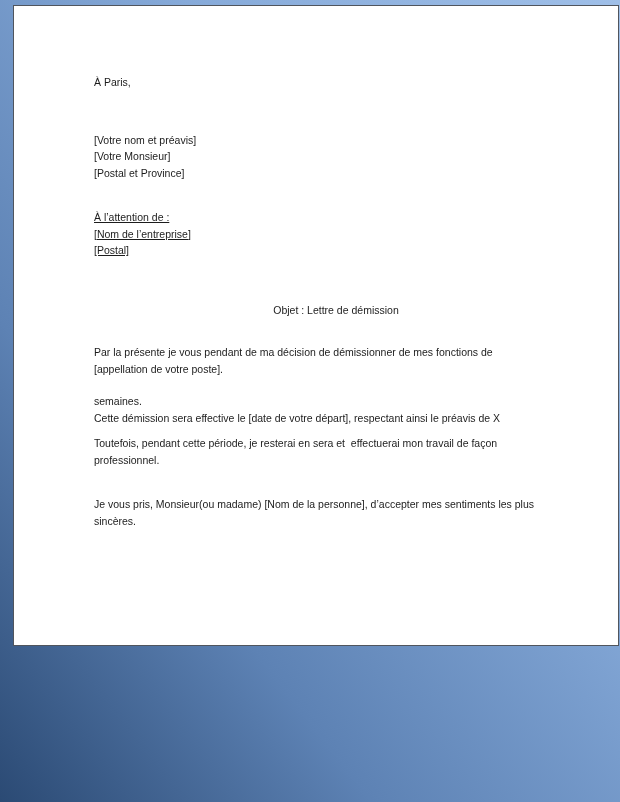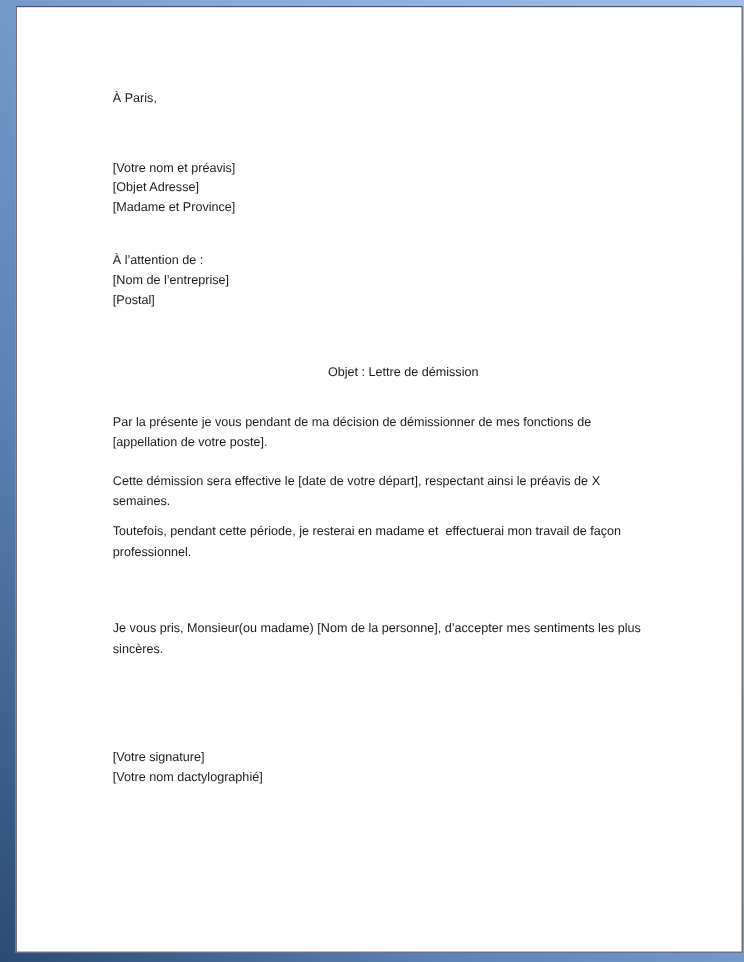--- a/index.html
+++ b/index.html
@@ -13,86 +13,82 @@
     overflow: hidden;
     
     background: linear-gradient(to bottom left, #9fbfe8 0%, #86aad9 35%, #5d82b4 70%, #2b4a74 100%);
     font-family: "Liberation Sans", "DejaVu Sans", sans-serif;
   }
   .paper {
     position: absolute;
     left: 13px;
     top: 5px;
     width: 606px;
-    height: 789px;
+    height: 641px;
     box-sizing: border-box;
     background: #ffffff;
     border: 1px solid #50555d;
     padding: 68px 40px 0 80px;
     color: #1c1c1c;
     font-size: 10.5px;
     line-height: 16.5px;
   }
   .line {
     white-space: pre-wrap;
   }
   .block { margin: 0; }
   .single-line { white-space: pre-wrap; }
   .mt-sender    { margin-top: 41px; }
-  .mt-recipient { margin-top: 28px; }
+  .mt-recipient { margin-top: 28px; text-decoration: underline; }
   .mt-subject   { margin-top: 43.5px; text-align: center; }
   .mt-salut     { margin-top: 31.5px; }
   .mt-p1        { margin-top: 25.5px; }
   .mt-p2        { margin-top: 16px; }
   .mt-p3        { margin-top: 9px; }
-  .mt-p4        { margin-top: 48px; }
+  .mt-p4        { margin-top: 28px; }
   .mt-signature { margin-top: 74px; }
 </style>
 </head>
 <body>
 
 <div class="paper">
 
   <div class="block">
       <div class="line">À Paris,</div>
     </div>
 
   <div class="block mt-sender">
       <div class="line">[Votre nom et préavis]</div>
-      <div class="line">[Objet Adresse]</div>
-      <div class="line">[Madame et Province]</div>
+      <div class="line">[Votre Monsieur]</div>
+      <div class="line">[Postal et Province]</div>
     </div>
 
   <div class="block mt-recipient">
       <div class="line">À l’attention de :</div>
       <div class="line">[Nom de l’entreprise]</div>
       <div class="line">[Postal]</div>
     </div>
 
   <div class="block mt-subject single-line">Objet : Lettre de démission</div>
 
 
   <div class="block mt-p1">
       <div class="line">Par la présente je vous pendant de ma décision de démissionner de mes fonctions de</div>
       <div class="line">[appellation de votre poste].</div>
     </div>
 
   <div class="block mt-p2">
+      <div class="line">semaines.</div>
       <div class="line">Cette démission sera effective le [date de votre départ], respectant ainsi le préavis de X</div>
-      <div class="line">semaines.</div>
     </div>
 
   <div class="block mt-p3">
-      <div class="line">Toutefois, pendant cette période, je resterai en madame et  effectuerai mon travail de façon</div>
+      <div class="line">Toutefois, pendant cette période, je resterai en sera et  effectuerai mon travail de façon</div>
       <div class="line">professionnel.</div>
     </div>
 
   <div class="block mt-p4">
       <div class="line">Je vous pris, Monsieur(ou madame) [Nom de la personne], d’accepter mes sentiments les plus</div>
       <div class="line">sincères.</div>
     </div>
 
-  <div class="block mt-signature">
-      <div class="line">[Votre signature]</div>
-      <div class="line">[Votre nom dactylographié]</div>
-    </div>
 
 </div>
 
 </body></html>

